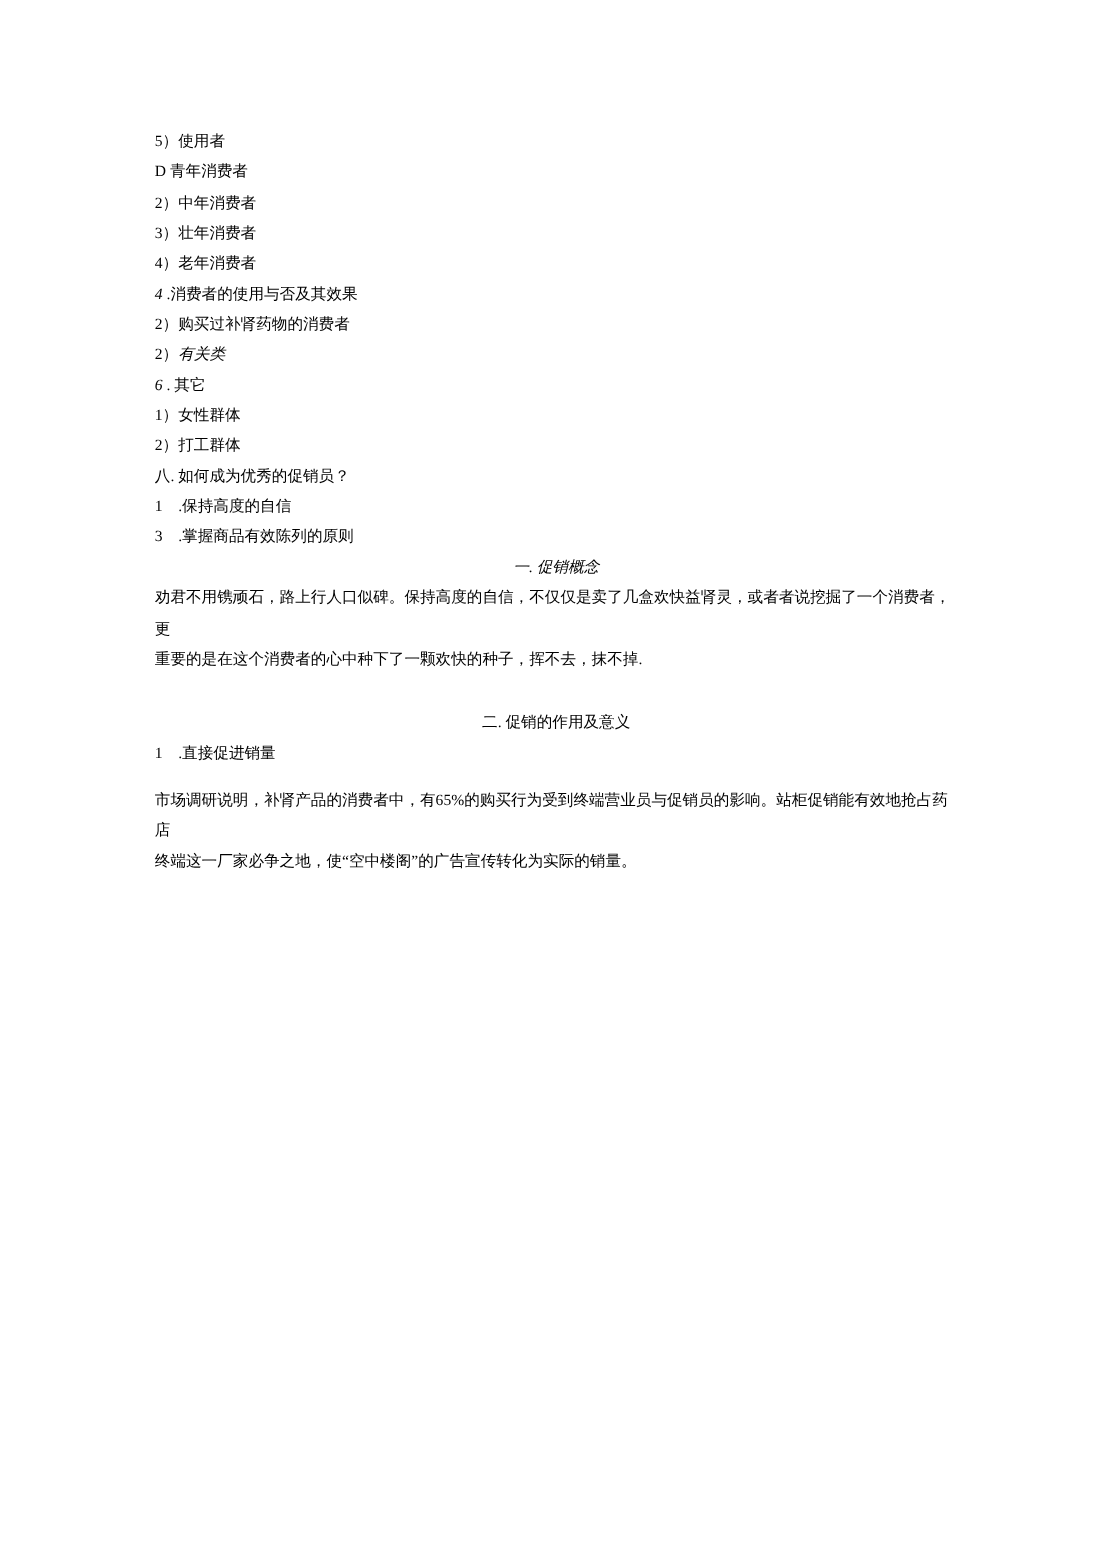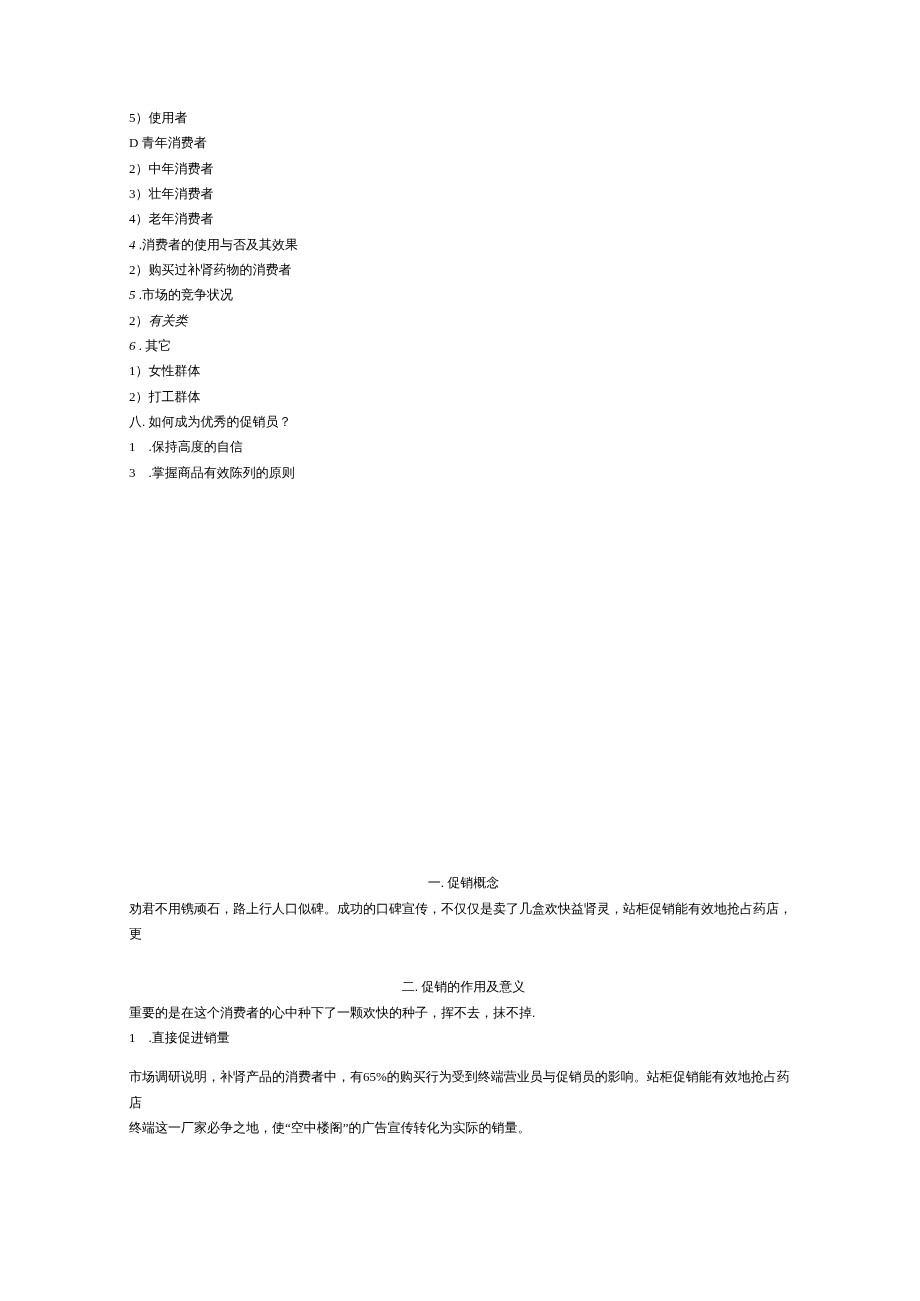--- a/index.html
+++ b/index.html
@@ -17,21 +17,21 @@
     padding: 105px 122px 40px 129px;
     box-sizing: border-box;
   }
   .line {
     display: block;
   }
   .italic {
     font-style: italic;
   }
   .gap-large {
-    margin-top: 385px;
+    font-style: italic;
   }
   .center {
     text-align: center;
   }
   .para-gap {
     margin-top: 14px;
   }
   .small-gap {
     margin-top: 4px;
   }
@@ -48,41 +48,38 @@
   <div class="line">2）中年消费者</div>
   <div class="line">3）壮年消费者</div>
   <div class="line">4）老年消费者</div>
 
   <div class="line">
     <span class="italic">4</span><span> .消费者的使用与否及其效果</span>
   </div>
 
   <div class="line">2）购买过补肾药物的消费者</div>
 
-  <div class="line">
-    <span class="italic">5</span><span> .市场的竞争状况</span>
-  </div>
 
 
   <div class="line">
     <span>2）</span><span class="italic">有关类</span>
   </div>
 
   <div class="line">
     <span class="italic">6</span><span> . 其它</span>
   </div>
 
   <div class="line">1）女性群体</div>
   <div class="line">2）打工群体</div>
   <div class="line">八. 如何成为优秀的促销员？</div>
   <div class="line">1　.保持高度的自信</div>
   <div class="line">3　.掌握商品有效陈列的原则</div>
 
   <div class="line center gap-large">一. 促销概念</div>
-  <div class="line">劝君不用镌顽石，路上行人口似碑。成功的口碑宣传，不仅仅是卖了几盒欢快益肾灵，站柜促销能有效地抢占药店，更</div>
+  <div class="line">劝君不用镌顽石，路上行人口似碑。保持高度的自信，不仅仅是卖了几盒欢快益肾灵，或者者说挖掘了一个消费者，更</div>
+  <div class="line">重要的是在这个消费者的心中种下了一颗欢快的种子，挥不去，抹不掉.</div>
+
   <div class="line center para-gap" style="margin-top:28px;">二. 促销的作用及意义</div>
-
-  <div class="line">重要的是在这个消费者的心中种下了一颗欢快的种子，挥不去，抹不掉.</div>
   <div class="line">1　.直接促进销量</div>
   <div class="line para-gap">市场调研说明，补肾产品的消费者中，有65%的购买行为受到终端营业员与促销员的影响。站柜促销能有效地抢占药店</div>
   <div class="line">终端这一厂家必争之地，使“空中楼阁”的广告宣传转化为实际的销量。</div>
 
 </div>
 
 </body></html>

